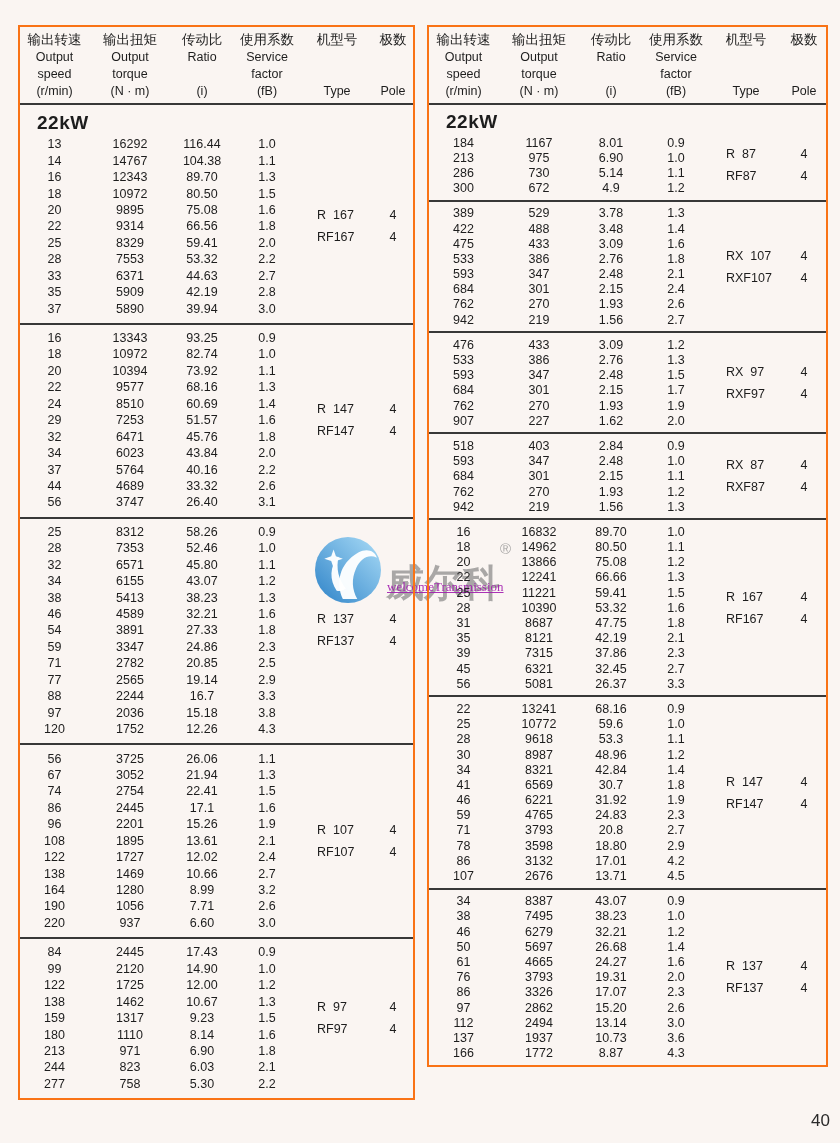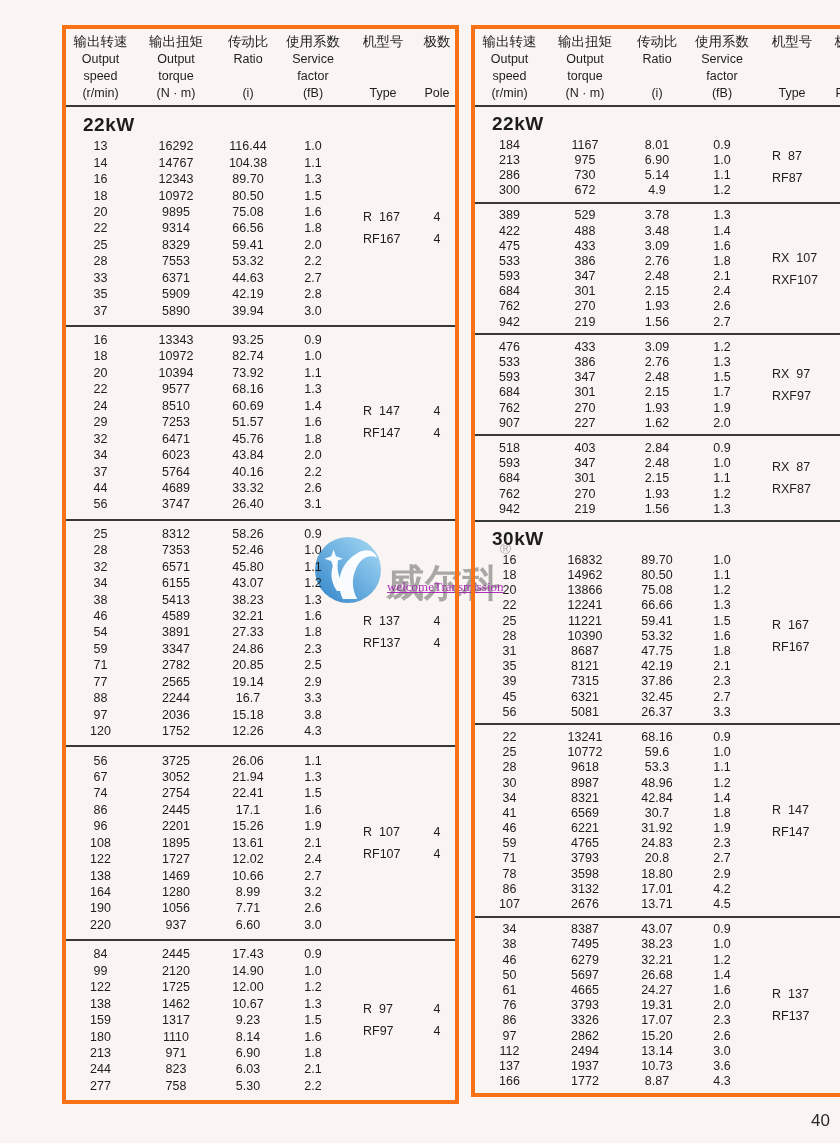--- a/index.html
+++ b/index.html
@@ -9,22 +9,22 @@
   
   .watermark{position:absolute;inset:0;z-index:0;}
   .wm-logo{position:absolute;left:315px;top:537px;width:66px;height:66px;}
   .wm-brand{position:absolute;left:386px;top:564px;font-size:38px;font-weight:bold;
             color:#8a8a8a;opacity:.72;line-height:1;letter-spacing:0;}
   .wm-reg{position:absolute;left:500px;top:540px;font-size:15px;color:#8a8a8a;opacity:.72;}
   .wm-caption{position:absolute;left:387px;top:579px;font-size:13px;
               font-family:"Liberation Serif",serif;color:#a21caf;opacity:.9;text-decoration:underline;}
 
   
-  .spec-table{position:absolute;top:25px;border:4px solid #f97316;background:transparent;
-              z-index:1;box-sizing:border-box;margin-left:44px;}
+  .spec-table{position:absolute;top:25px;border:2px solid #f97316;background:transparent;
+              z-index:1;box-sizing:border-box;}
   .t0{left:18px;width:397px;}
   .t1{left:427px;width:401px;}
 
   .thead{display:grid;grid-template-columns:69px 82px 62px 68px 72px 1fr;
          height:78px;border-bottom:2px solid #383838;box-sizing:border-box;padding:5px 0 4px;}
   .th{display:flex;flex-direction:column;justify-content:space-between;text-align:center;}
   .th-line{font-size:12.5px;line-height:16px;min-height:16px;}
   .th-line.zh{font-size:13.5px;}
 
   .sec{position:relative;padding:5px 0 6px;}
@@ -740,21 +740,20 @@
               <div class="tpole">4</div>
             </div>
             <div class="tl">
               <div class="tname">RXF87</div>
               <div class="tpole">4</div>
             </div>
           </div>
         </div>
       </div>
       <div class="sec">
-        <div class="power">30kW</div>
         <div class="rows">
           <div class="row">
             <div class="cell">16</div>
             <div class="cell">16832</div>
             <div class="cell">89.70</div>
             <div class="cell">1.0</div>
           </div>
           <div class="row">
             <div class="cell">18</div>
             <div class="cell">14962</div>

